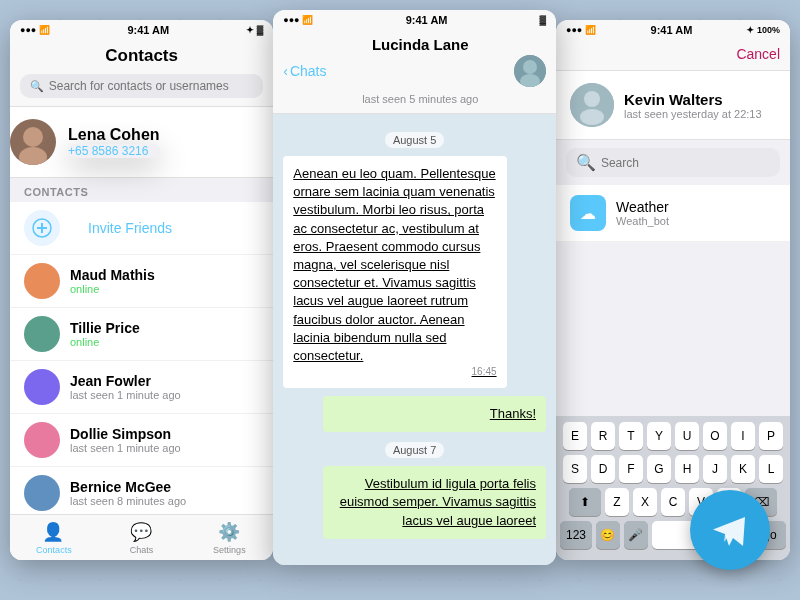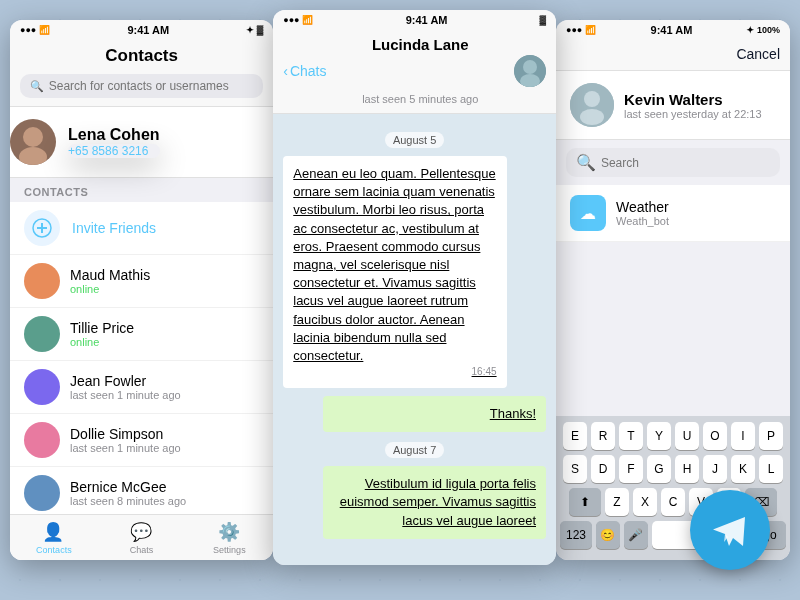--- a/index.html
+++ b/index.html
@@ -143,21 +143,21 @@
 
     .contact-item {
       background: #fff;
       display: flex;
       align-items: center;
       padding: 8px 14px;
       border-bottom: 1px solid #f0f0f0;
       gap: 10px;
     }
     .contact-item.invite {
-      gap: 12px;
+      gap: 28px;
     }
     .contact-avatar {
       width: 36px;
       height: 36px;
       border-radius: 50%;
       flex-shrink: 0;
       overflow: hidden;
       display: flex;
       align-items: center;
       justify-content: center;
@@ -168,21 +168,21 @@
     .invite-icon {
       width: 36px;
       height: 36px;
       border-radius: 50%;
       background: #e8f4ff;
       display: flex;
       align-items: center;
       justify-content: center;
       flex-shrink: 0;
     }
-    .contact-info .cname { font-size: 14px; font-weight: 400; color: #000; }
+    .contact-info .cname { font-size: 14px; font-weight: 700; color: #000; }
     .contact-info .status { font-size: 11px; color: #8e8e93; }
     .contact-info .status.online { color: #4cd964; }
     .contact-info .invite-label { font-size: 14px; color: #5ac8fa; font-weight: 500; }
 
     
     .bottom-tabs {
       position: absolute;
       bottom: 0;
       left: 0;
       right: 0;
@@ -302,21 +302,21 @@
 
     
     .right-header {
       background: #f8f8f8;
       border-bottom: 1px solid #e0e0e0;
       padding: 6px 10px 8px;
       display: flex;
       justify-content: flex-end;
       align-items: center;
     }
-    .cancel-btn { color: #0f172a; font-size: 14px; }
+    .cancel-btn { color: #be185d; font-size: 14px; }
 
     .user-profile-right {
       background: #fff;
       padding: 12px 14px;
       display: flex;
       align-items: center;
       gap: 10px;
       border-bottom: 1px solid #e0e0e0;
     }
     .right-avatar {

